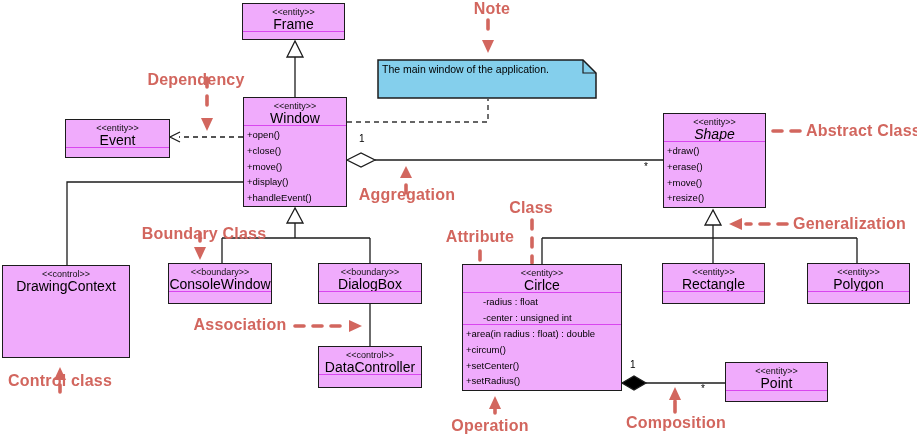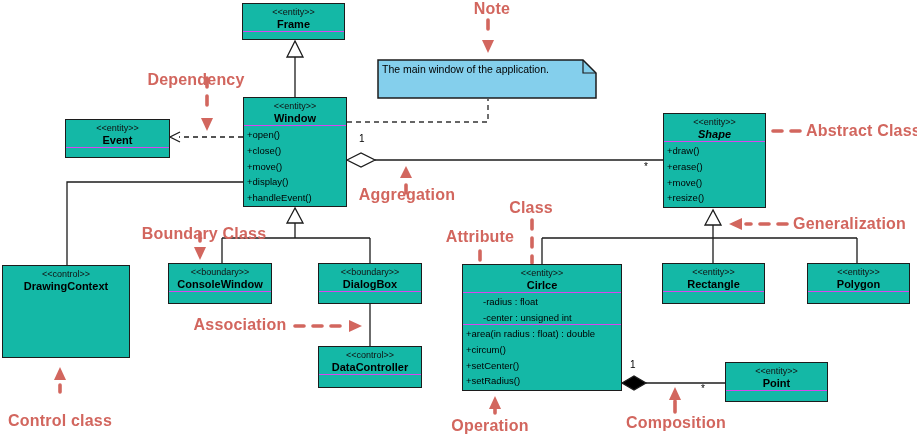--- a/index.html
+++ b/index.html
@@ -1,25 +1,25 @@
 <!DOCTYPE html>
 <html><head>
 <meta charset="utf-8">
 <style>
   html,body{margin:0;padding:0;background:#fff;}
   #canvas{position:relative;width:917px;height:436px;background:#fff;overflow:hidden;
           font-family:"Liberation Sans",sans-serif;}
   svg.layer{position:absolute;left:0;top:0;pointer-events:none;}
 
   
-  .uml{position:absolute;display:flex;flex-direction:column;background:#14b8a6;
+  .uml{position:absolute;display:flex;flex-direction:column;background:#f0abfc;
        border:1px solid #1c1c1c;box-sizing:border-box;}
   .uml-head{text-align:center;padding-top:2px;}
   .stereo{font-size:9px;line-height:12px;color:#111;}
-  .cname{font-size:11px;line-height:13px;font-weight:bold;color:#000;}
+  .cname{font-size:14px;line-height:13px;font-weight:normal;color:#000;}
   .cname.abstract{font-style:italic;}
   .comp{border-top:1px solid #d946ef;box-sizing:border-box;}
   .comp.empty{flex:1;}
   .comp.members{flex:1;padding:1px 2px 0 3px;font-size:9.5px;line-height:15.8px;color:#000;
                 white-space:nowrap;}
   .comp.attrs{flex:none;height:32px;padding-left:20px;}
 
   
   .note-text{position:absolute;font-size:10.5px;color:#000;white-space:nowrap;}
 
@@ -234,17 +234,17 @@
 
   <div class="ann" style="left:492px;top:0px;">Note</div>
   <div class="ann" style="left:196px;top:51px;margin-top:20px;">Dependency</div>
   <div class="ann-left" style="left:806px;top:122px;">Abstract Class</div>
   <div class="ann" style="left:407px;top:186px;">Aggregation</div>
   <div class="ann" style="left:531px;top:199px;">Class</div>
   <div class="ann" style="left:480px;top:228px;">Attribute</div>
   <div class="ann" style="left:199px;top:225px;padding-left:10px;">Boundary Class</div>
   <div class="ann-left" style="left:793px;top:215px;">Generalization</div>
   <div class="ann" style="left:240px;top:316px;">Association</div>
-  <div class="ann" style="left:60px;top:412px;">Control class</div>
+  <div class="ann" style="left:60px;top:372px;">Control class</div>
   <div class="ann" style="left:490px;top:417px;">Operation</div>
   <div class="ann" style="left:676px;top:414px;">Composition</div>
 
 </div>
 
 </body></html>

